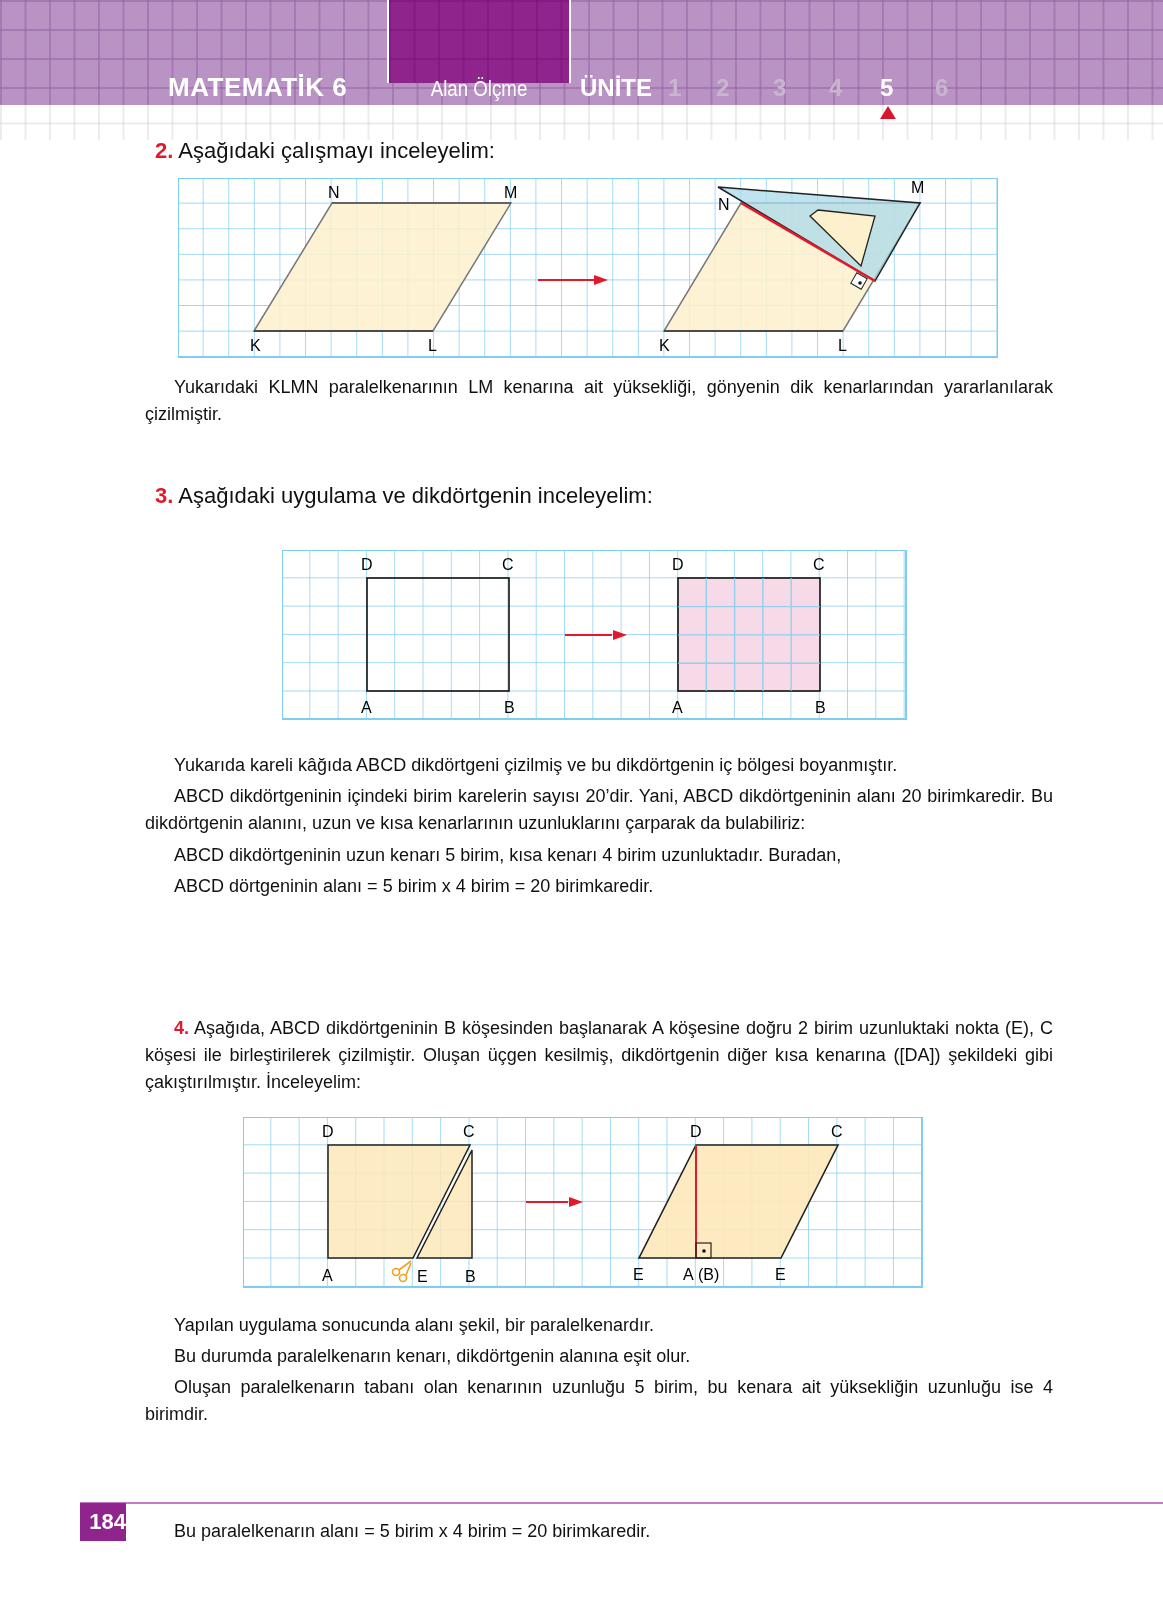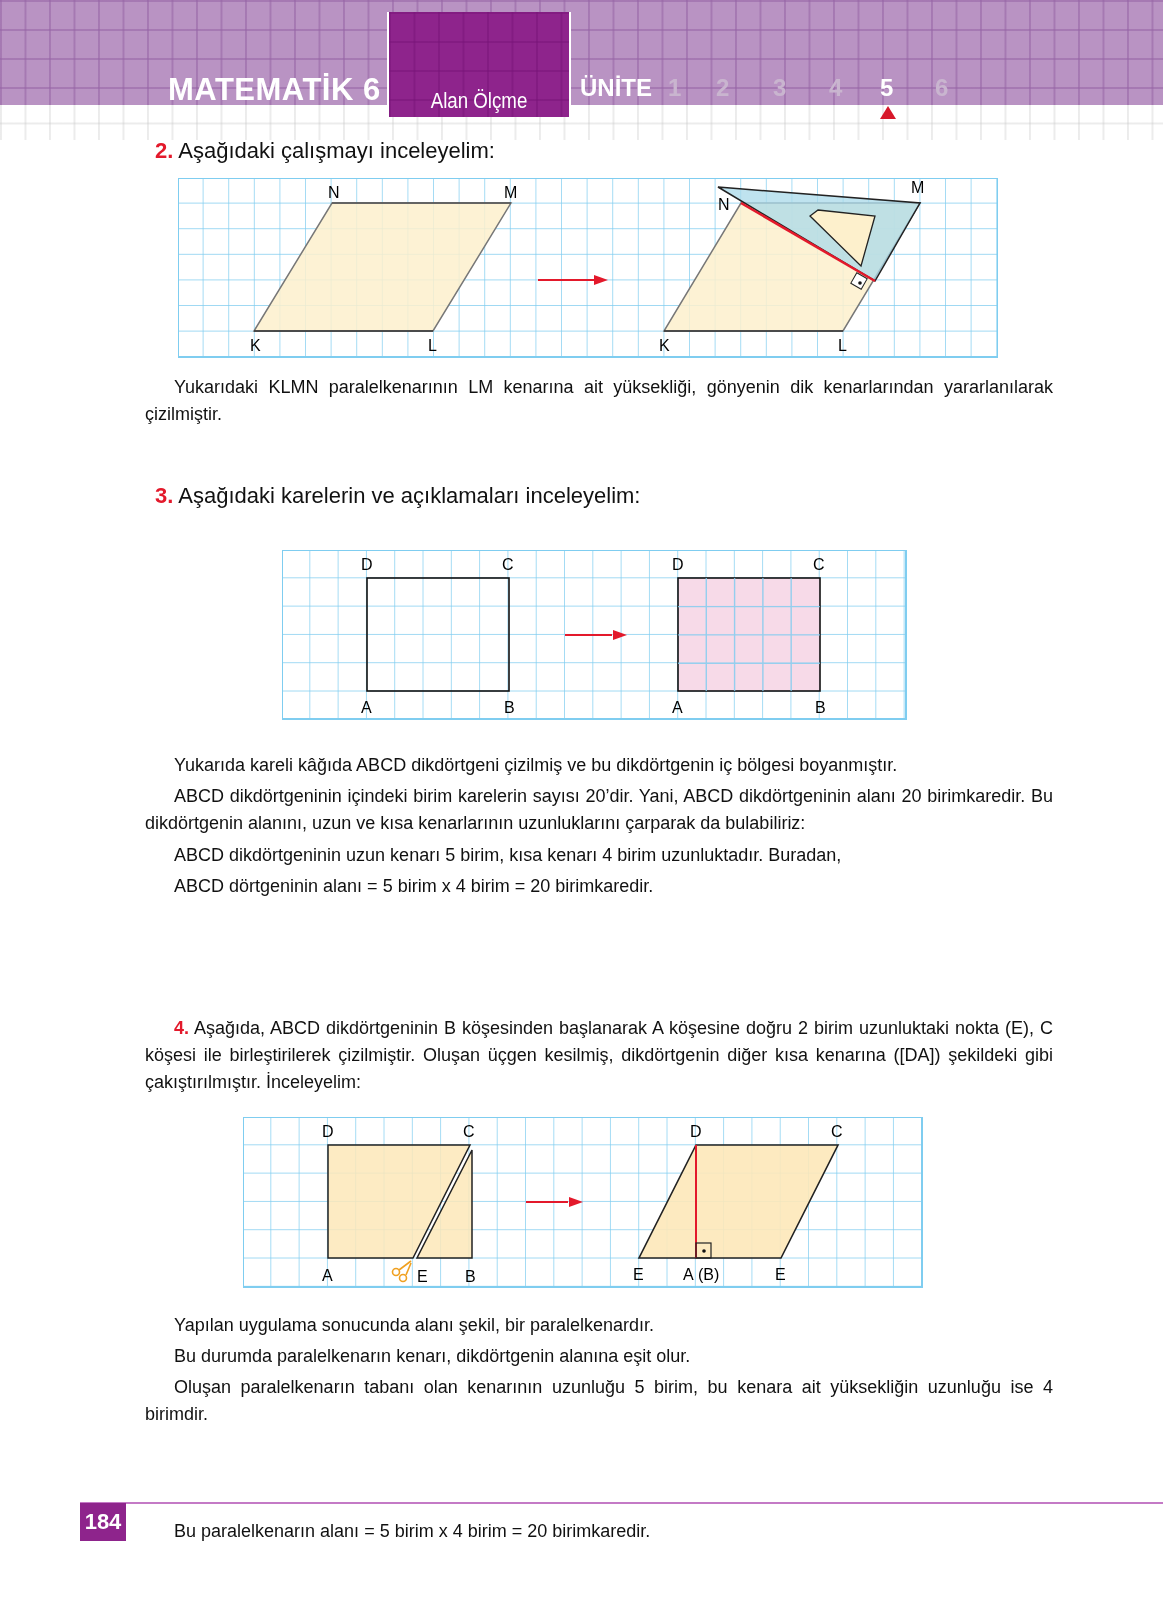--- a/index.html
+++ b/index.html
@@ -6,37 +6,37 @@
   body{width:1163px;height:1616px;position:relative;background:#fff;overflow:hidden;font-family:"Liberation Sans",sans-serif;color:#111;}
   .bg-grid{position:absolute;left:0;top:0;width:1163px;height:140px;
     background-image:linear-gradient(to right, rgba(200,200,200,0.35) 2px, transparent 2px),
                      linear-gradient(to bottom, rgba(200,200,200,0.35) 2px, transparent 2px);
     background-size:24.5px 24.5px;}
   .header{position:absolute;left:0;top:0;width:1163px;height:105px;
     background-color:#b993c3;
     background-image:linear-gradient(to right, rgba(150,100,165,0.55) 2px, transparent 2px),
                      linear-gradient(to bottom, rgba(150,100,165,0.55) 2px, transparent 2px);
     background-size:24.5px 29px;}
-  .hdr-title{position:absolute;left:168px;top:72px;font-size:31px;font-weight:bold;color:#fff;letter-spacing:0.5px;}
-  .hdr-topic-box{position:absolute;left:387px;top:12px;width:180px;height:105px;background:#8e248c;
+  .hdr-title{position:absolute;left:168px;top:72px;font-size:26px;font-weight:bold;color:#fff;letter-spacing:0.5px;}
+  .hdr-topic-box{position:absolute;left:387px;top:0;width:180px;height:83px;background:#8e248c;
     background-image:linear-gradient(to right, rgba(120,20,120,0.5) 2px, transparent 2px),
                      linear-gradient(to bottom, rgba(120,20,120,0.5) 2px, transparent 2px);
     background-size:24.5px 29px;border-left:2px solid #fff;border-right:2px solid #fff;}
   .hdr-topic{position:absolute;left:0;width:180px;top:76px;text-align:center;font-size:22px;color:#fff;transform:scaleX(0.85);}
   .hdr-unite{position:absolute;left:580px;top:74px;font-size:24px;font-weight:bold;color:#fff;}
   .hdr-num{position:absolute;top:74px;font-size:24px;font-weight:bold;color:#c9b5cf;}
   .hdr-num.active{color:#fff;}
   .hdr-marker{position:absolute;left:880px;top:106px;width:0;height:0;border-left:8px solid transparent;border-right:8px solid transparent;border-bottom:13px solid #d7182a;}
   .q{position:absolute;left:155px;font-size:22px;line-height:27px;}
   .qn{color:#e3192b;font-weight:bold;}
   .para{position:absolute;left:127px;width:908px;font-size:18px;line-height:27px;text-align:justify;margin-left:18px;}
   .para .ind{display:inline-block;width:29px;}
   .fig{position:absolute;}
   .footer-line{position:absolute;left:80px;top:1502px;width:1083px;height:2px;background:#c47ac6;}
-  .page-num{position:absolute;left:80px;top:1503px;width:46px;height:38px;background:#8e248c;color:#fff;font-weight:bold;font-size:22px;line-height:38px;text-align:center;}
+  .page-num{position:absolute;left:80px;top:1503px;width:46px;height:38px;background:#8e248c;color:#fff;font-weight:bold;font-size:22px;line-height:38px;text-align:right;}
 </style>
 </head>
 <body>
 
 <div class="bg-grid"></div>
 
 <div class="header">
   <div class="hdr-title">MATEMATİK 6</div>
   <div class="hdr-topic-box">
     <div class="hdr-topic">Alan Ölçme</div>
@@ -88,21 +88,21 @@
   <text x="481" y="173" font-size="16" font-family="Liberation Sans, sans-serif">K</text>
   <text x="660" y="173" font-size="16" font-family="Liberation Sans, sans-serif">L</text>
 </svg>
 
 <div class="para" style="top:374px">
   <span class="ind"></span><span>Yukarıdaki KLMN paralelkenarının LM kenarına ait yüksekliği, gönyenin dik kenarlarından yararlanılarak çizilmiştir.</span>
 </div>
 
 <div class="q" style="top:482px">
   <span class="qn">3.</span>
-  <span>Aşağıdaki karelerin ve açıklamaları inceleyelim:</span>
+  <span>Aşağıdaki uygulama ve dikdörtgenin inceleyelim:</span>
 </div>
 
 <svg class="fig" style="left:282px;top:550px" width="625" height="170">
   <defs>
     <pattern id="g2" width="28.3" height="28.3" patternUnits="userSpaceOnUse">
       <path d="M28.3 0 V28.3 M0 28.3 H28.3" stroke="#7fcdf0" stroke-width="1.4" fill="none"></path>
     </pattern>
   </defs>
   <rect x="0" y="0" width="624" height="169" fill="url(#g2)" stroke="#7fcdf0" stroke-width="2"></rect>
   <rect x="85" y="28" width="142" height="113" fill="none" stroke="#111" stroke-width="1.6"></rect>

